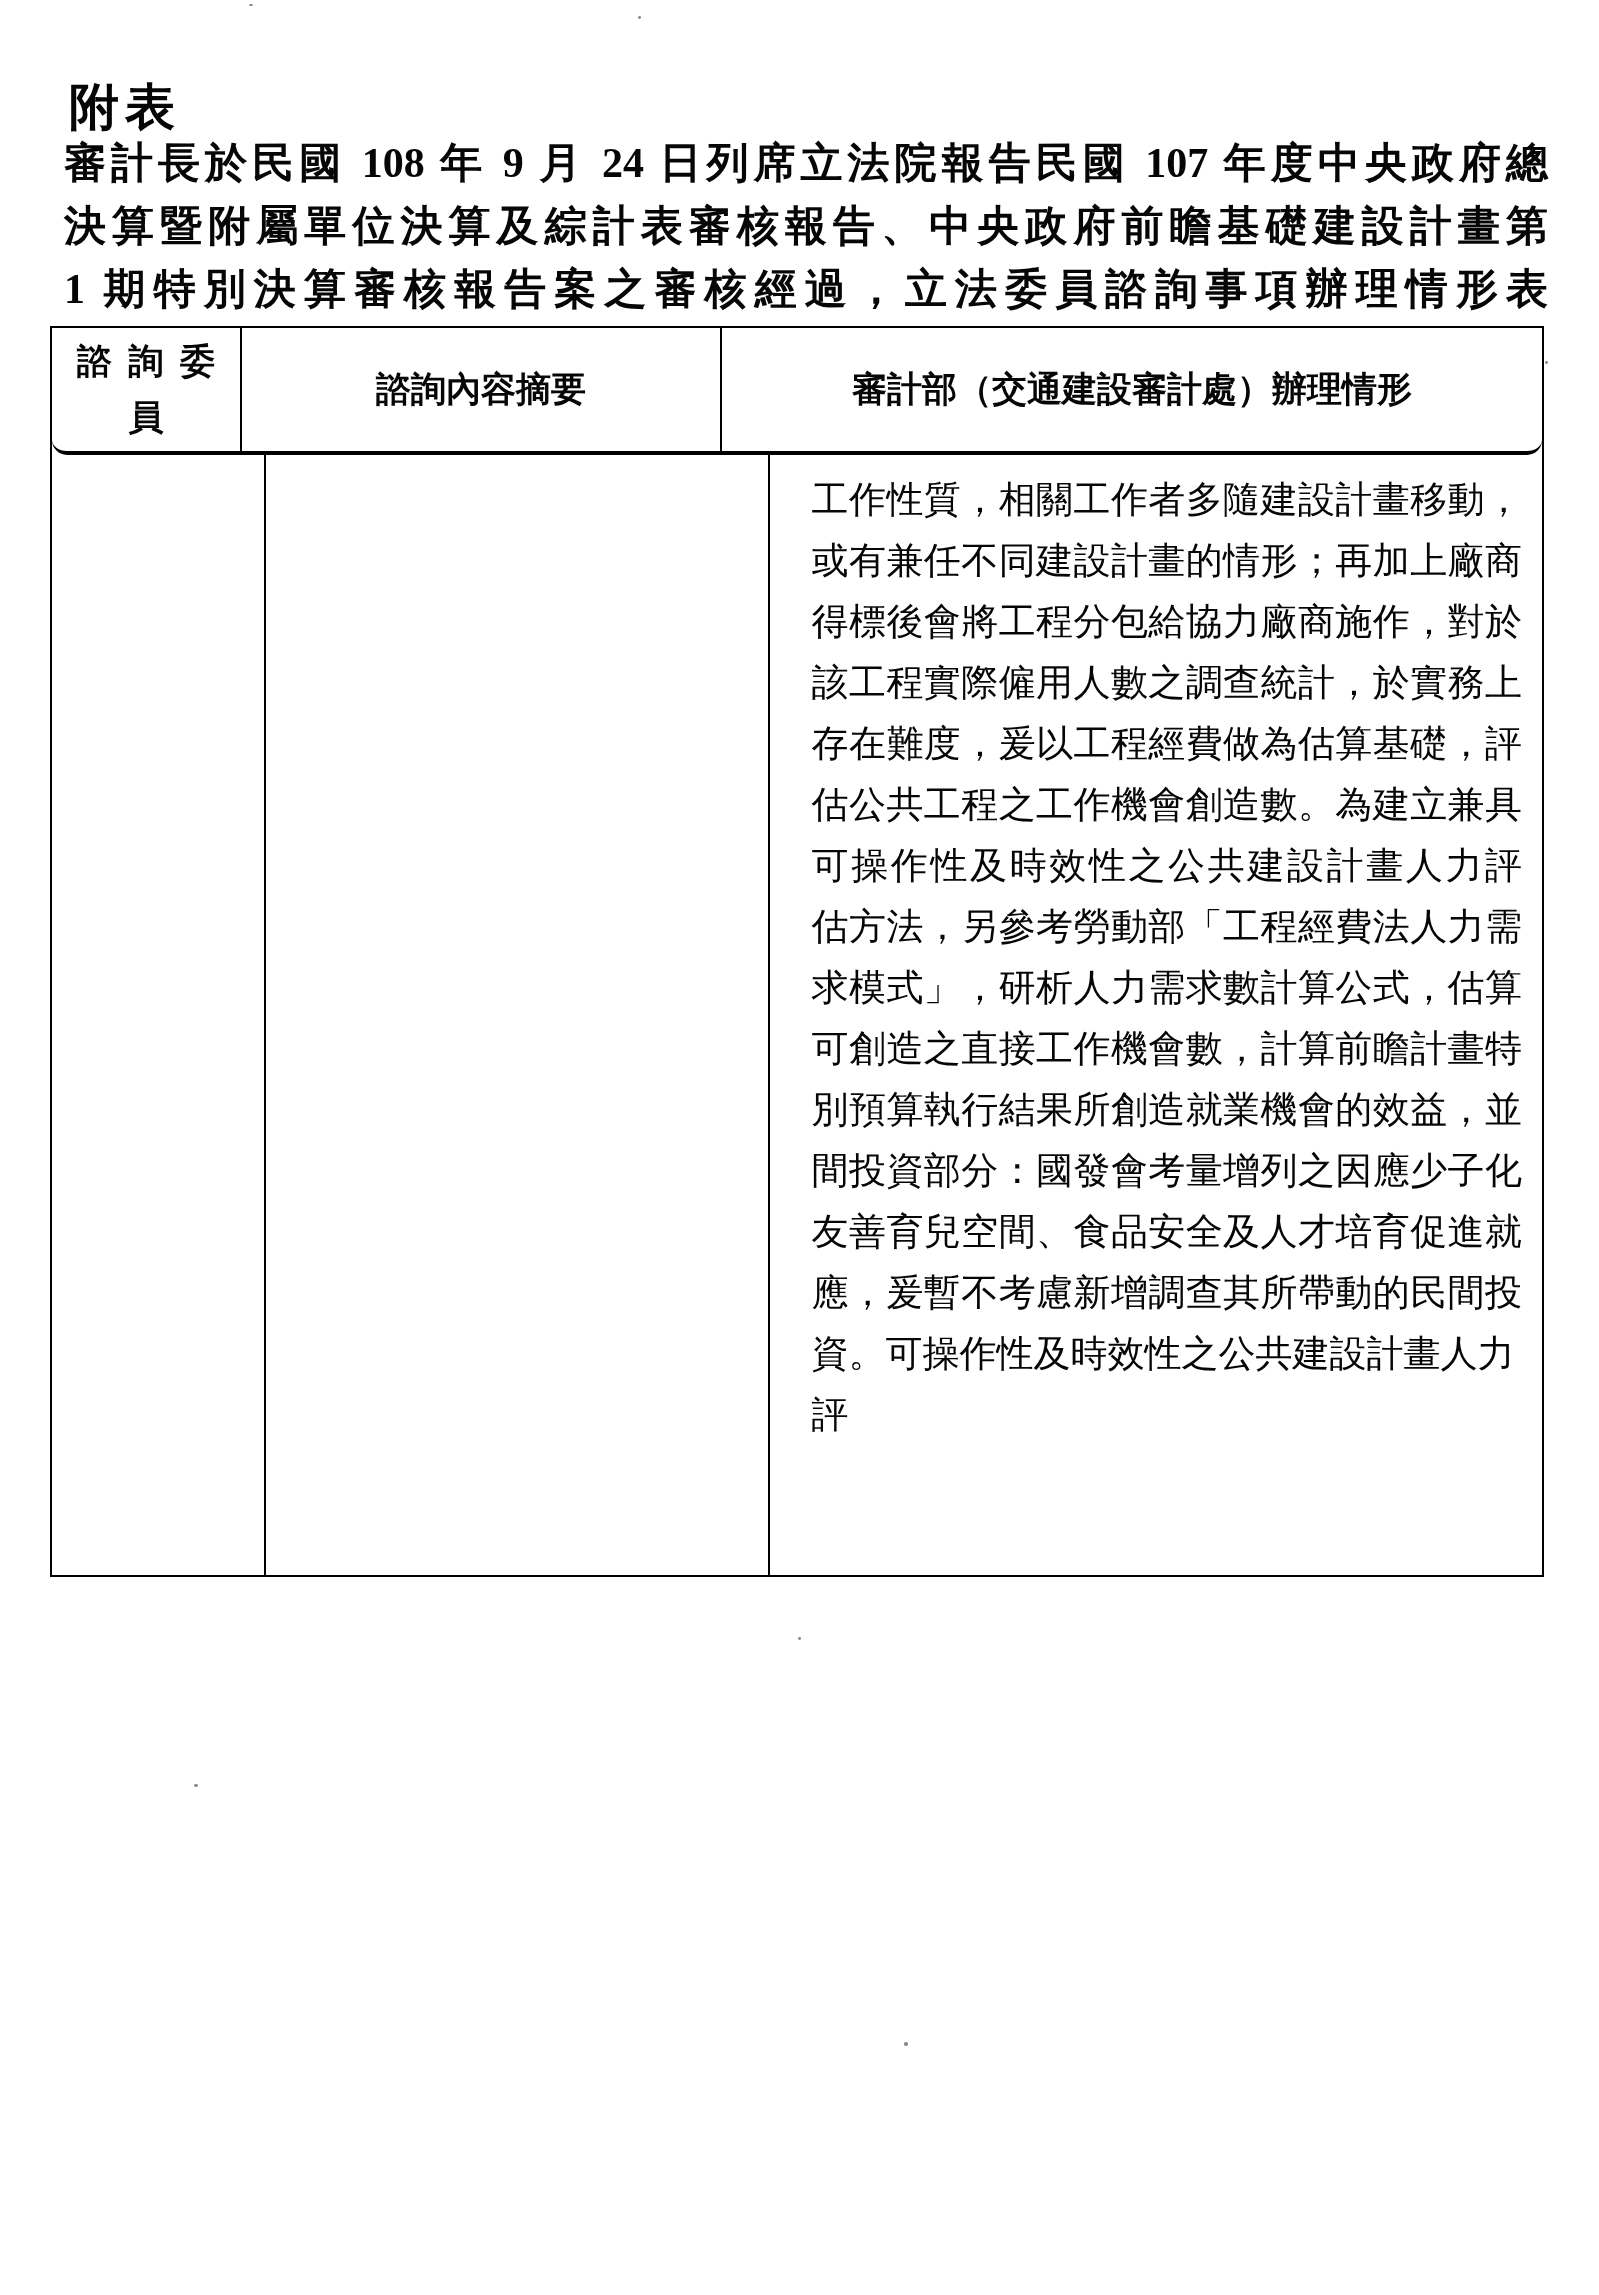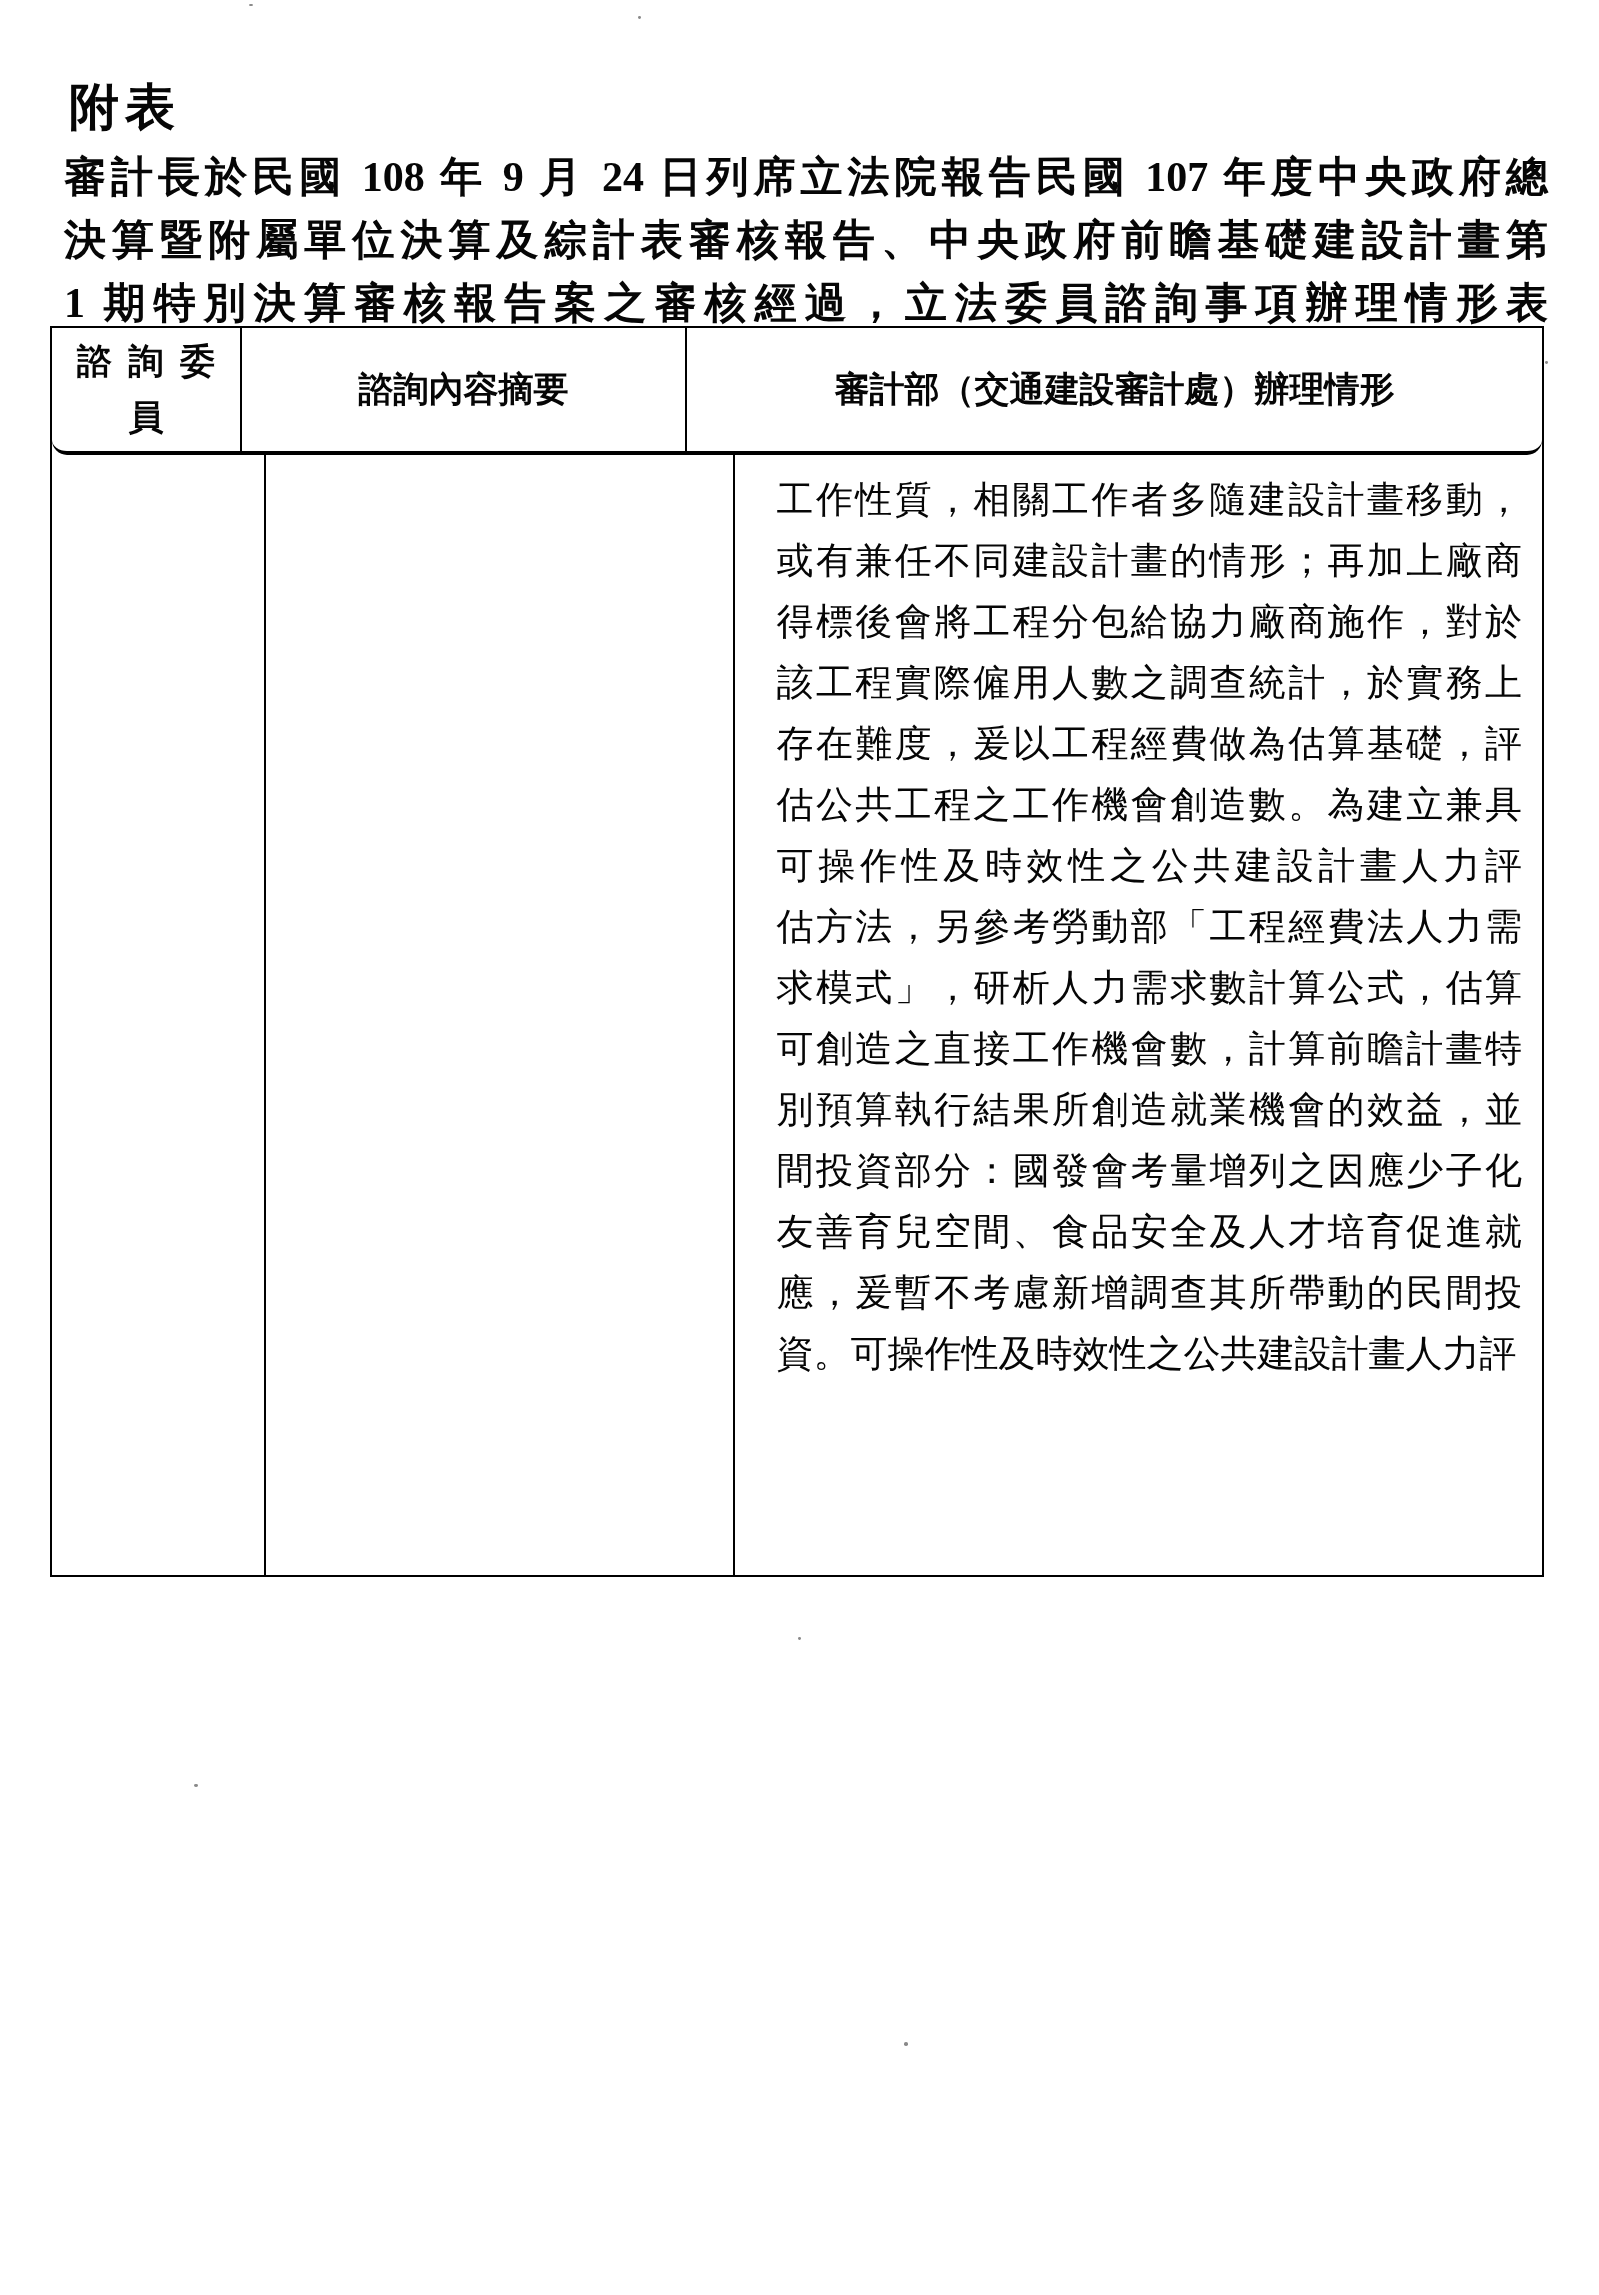--- a/index.html
+++ b/index.html
@@ -23,21 +23,21 @@
     font-size: 50px;
     font-weight: 700;
     letter-spacing: 5.9px;
     line-height: 53px;
   }
 
   
   .doc-title {
     position: absolute;
     left: 64px;
-    top: 146px;
+    top: 132px;
     width: 1484px;
     font-size: 42px;
     font-weight: 700;
     line-height: 63px;
   }
   .title-line {
     text-align: justify;
     text-align-last: justify;
     white-space: normal;
   }
@@ -59,21 +59,21 @@
     font-size: 35px;
     font-weight: 700;
     border-radius: 15px;
   }
   .th {
     display: flex;
     align-items: center;
     justify-content: center;
   }
   .col1 { width: 190px; border-right: 2.3px solid #000; }
-  .col2 { width: 445px; border-right: 2.3px solid #000; }
+  .col2 { width: 480px; border-right: 2.3px solid #000; }
   .col3 { flex: 1; }
   .h1inner {
     width: 138px;
     line-height: 56px;
     text-align: justify;
     text-align-last: center;
   }
   .tbody {
     display: flex;
     height: calc(100% - 127px);

